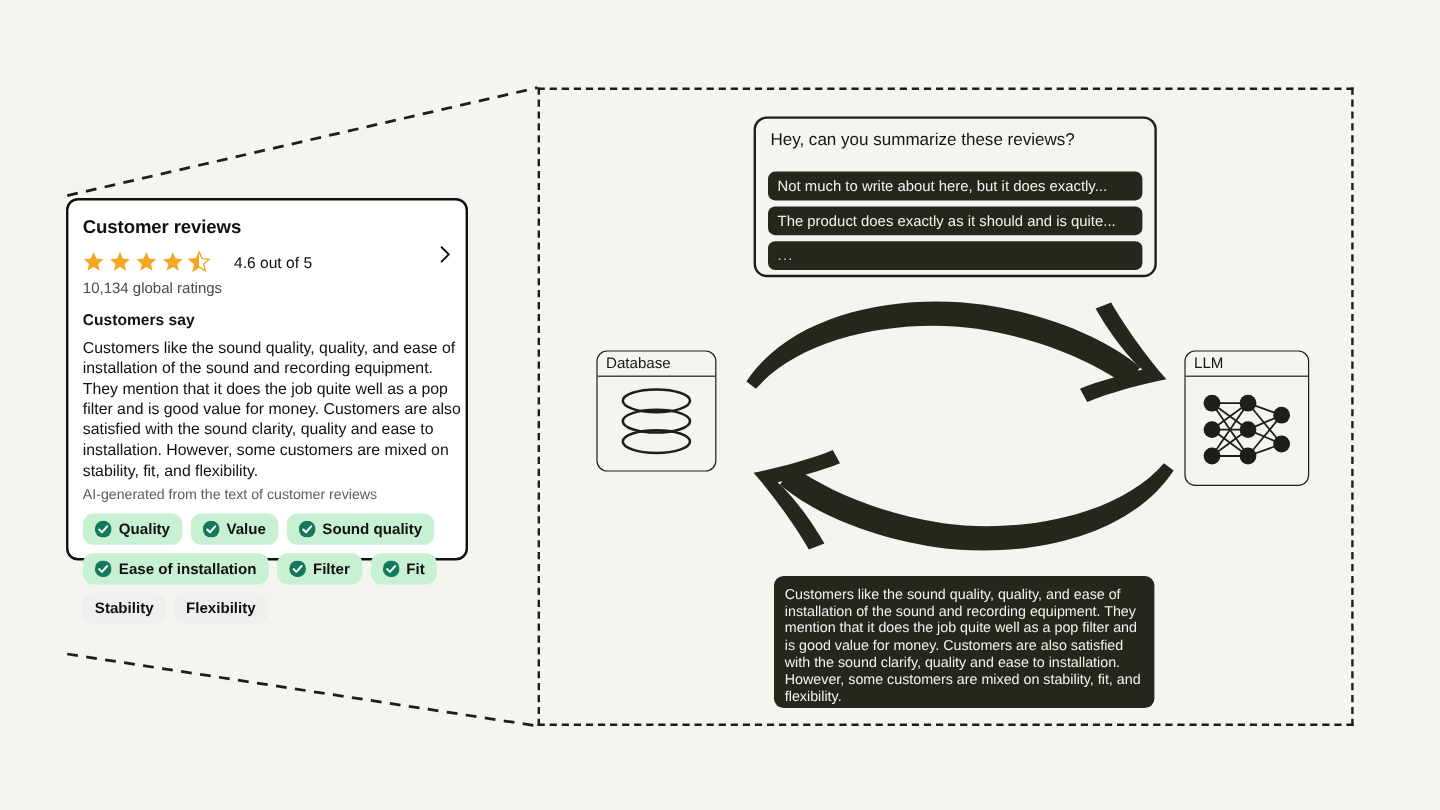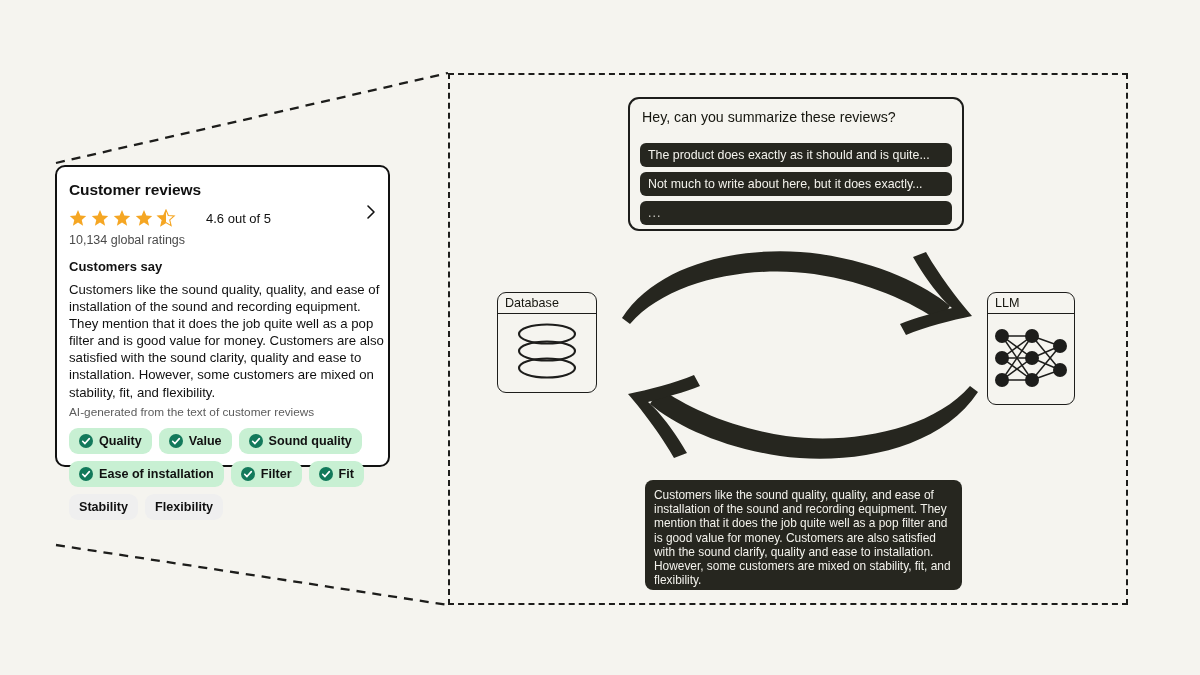--- a/index.html
+++ b/index.html
@@ -52,21 +52,21 @@
   .card-title {
     font-size: 15.5px;
     font-weight: bold;
     color: #111;
     letter-spacing: -0.1px;
     margin: 2px 0 10px 0;
   }
   .rating-row {
     display: flex;
     align-items: center;
-    gap: 21px;
+    gap: 10px;
     margin-bottom: 6px;
   }
   .stars {
     display: flex;
     align-items: center;
     line-height: 1;
   }
   .rating-text {
     font-size: 13px;
     color: #111;
@@ -175,21 +175,21 @@
     border-bottom: 1.6px solid #1d1d1b;
     line-height: 1.15;
   }
   .node-body {
     display: flex;
     align-items: center;
     justify-content: center;
     height: calc(100% - 24px);
   }
   #database-box { left: 497px; top: 292px; width: 100px; height: 101px; }
-  #llm-box      { left: 987px; top: 292px; width: 88px; height: 113px; }
+  #llm-box      { left: 987px; top: 292px; width: 104px; height: 113px; }
 
   
   #output-box {
     position: absolute;
     left: 645px;
     top: 480px;
     width: 317px;
     height: 110px;
     background: #26261f;
     border-radius: 8px;
@@ -317,22 +317,22 @@
           <span class="chip neutral">
             <span>Flexibility</span>
           </span>
         </div>
       </div>
   </div>
 
   <div id="prompt-box">
     <div class="prompt-question">Hey, can you summarize these reviews?</div>
     <div id="review-pills">
+        <div class="review-pill">Not much to write about here, but it does exactly...</div>
         <div class="review-pill">The product does exactly as it should and is quite...</div>
-        <div class="review-pill">Not much to write about here, but it does exactly...</div>
         <div class="review-pill ellipsis">...</div>
       </div>
   </div>
 
   <div class="node-box" id="database-box">
     <div class="node-header">Database</div>
     <div class="node-body">
       <svg width="74" height="60" viewBox="0 0 74 60">
         <g fill="none" stroke="#1d1d1b" stroke-width="2.1">
           <ellipse cx="37" cy="12" rx="28" ry="9.5"></ellipse>

